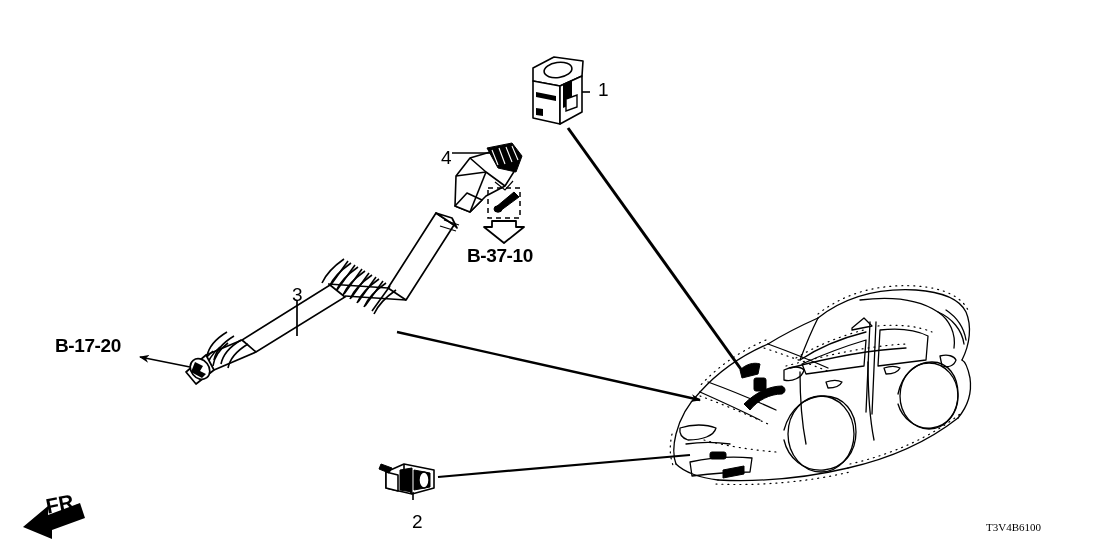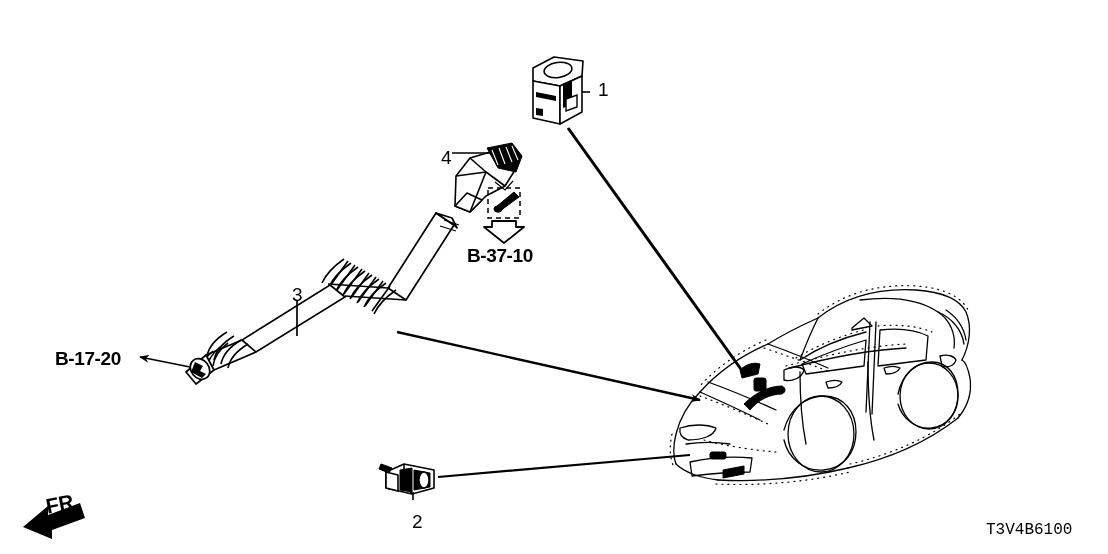--- a/index.html
+++ b/index.html
@@ -51,22 +51,22 @@
     color: #000000;
     line-height: 1;
     transform: rotate(-11deg);
     transform-origin: left top;
     white-space: nowrap;
   }
   #diagram-code {
     position: absolute;
     left: 986px;
     top: 522px;
-    font-family: Liberation Mono, monospace;
-    font-size: 16px;
+    font-family: Liberation Serif, serif;
+    font-size: 11px;
     color: #000000;
     line-height: 1;
     white-space: nowrap;
   }
 </style>
 </head>
 <body>
 
 <div id="sheet">
 
@@ -312,19 +312,19 @@
     </g>
 
   </svg>
 
   <div class="callout-num" style="left:598px; top:80px;">1</div>
   <div class="callout-num" style="left:412px; top:512px;">2</div>
   <div class="callout-num" style="left:292px; top:285px;">3</div>
   <div class="callout-num" style="left:441px; top:148px;">4</div>
 
   <div class="ref-label" style="left:467px; top:246px;">B-37-10</div>
-  <div class="ref-label" style="left:55px; top:349px;">B-17-20</div>
+  <div class="ref-label" style="left:55px; top:336px;">B-17-20</div>
 
   <div id="fr-text">FR.</div>
 
   <div id="diagram-code">T3V4B6100</div>
 
 </div>
 
 </body></html>

